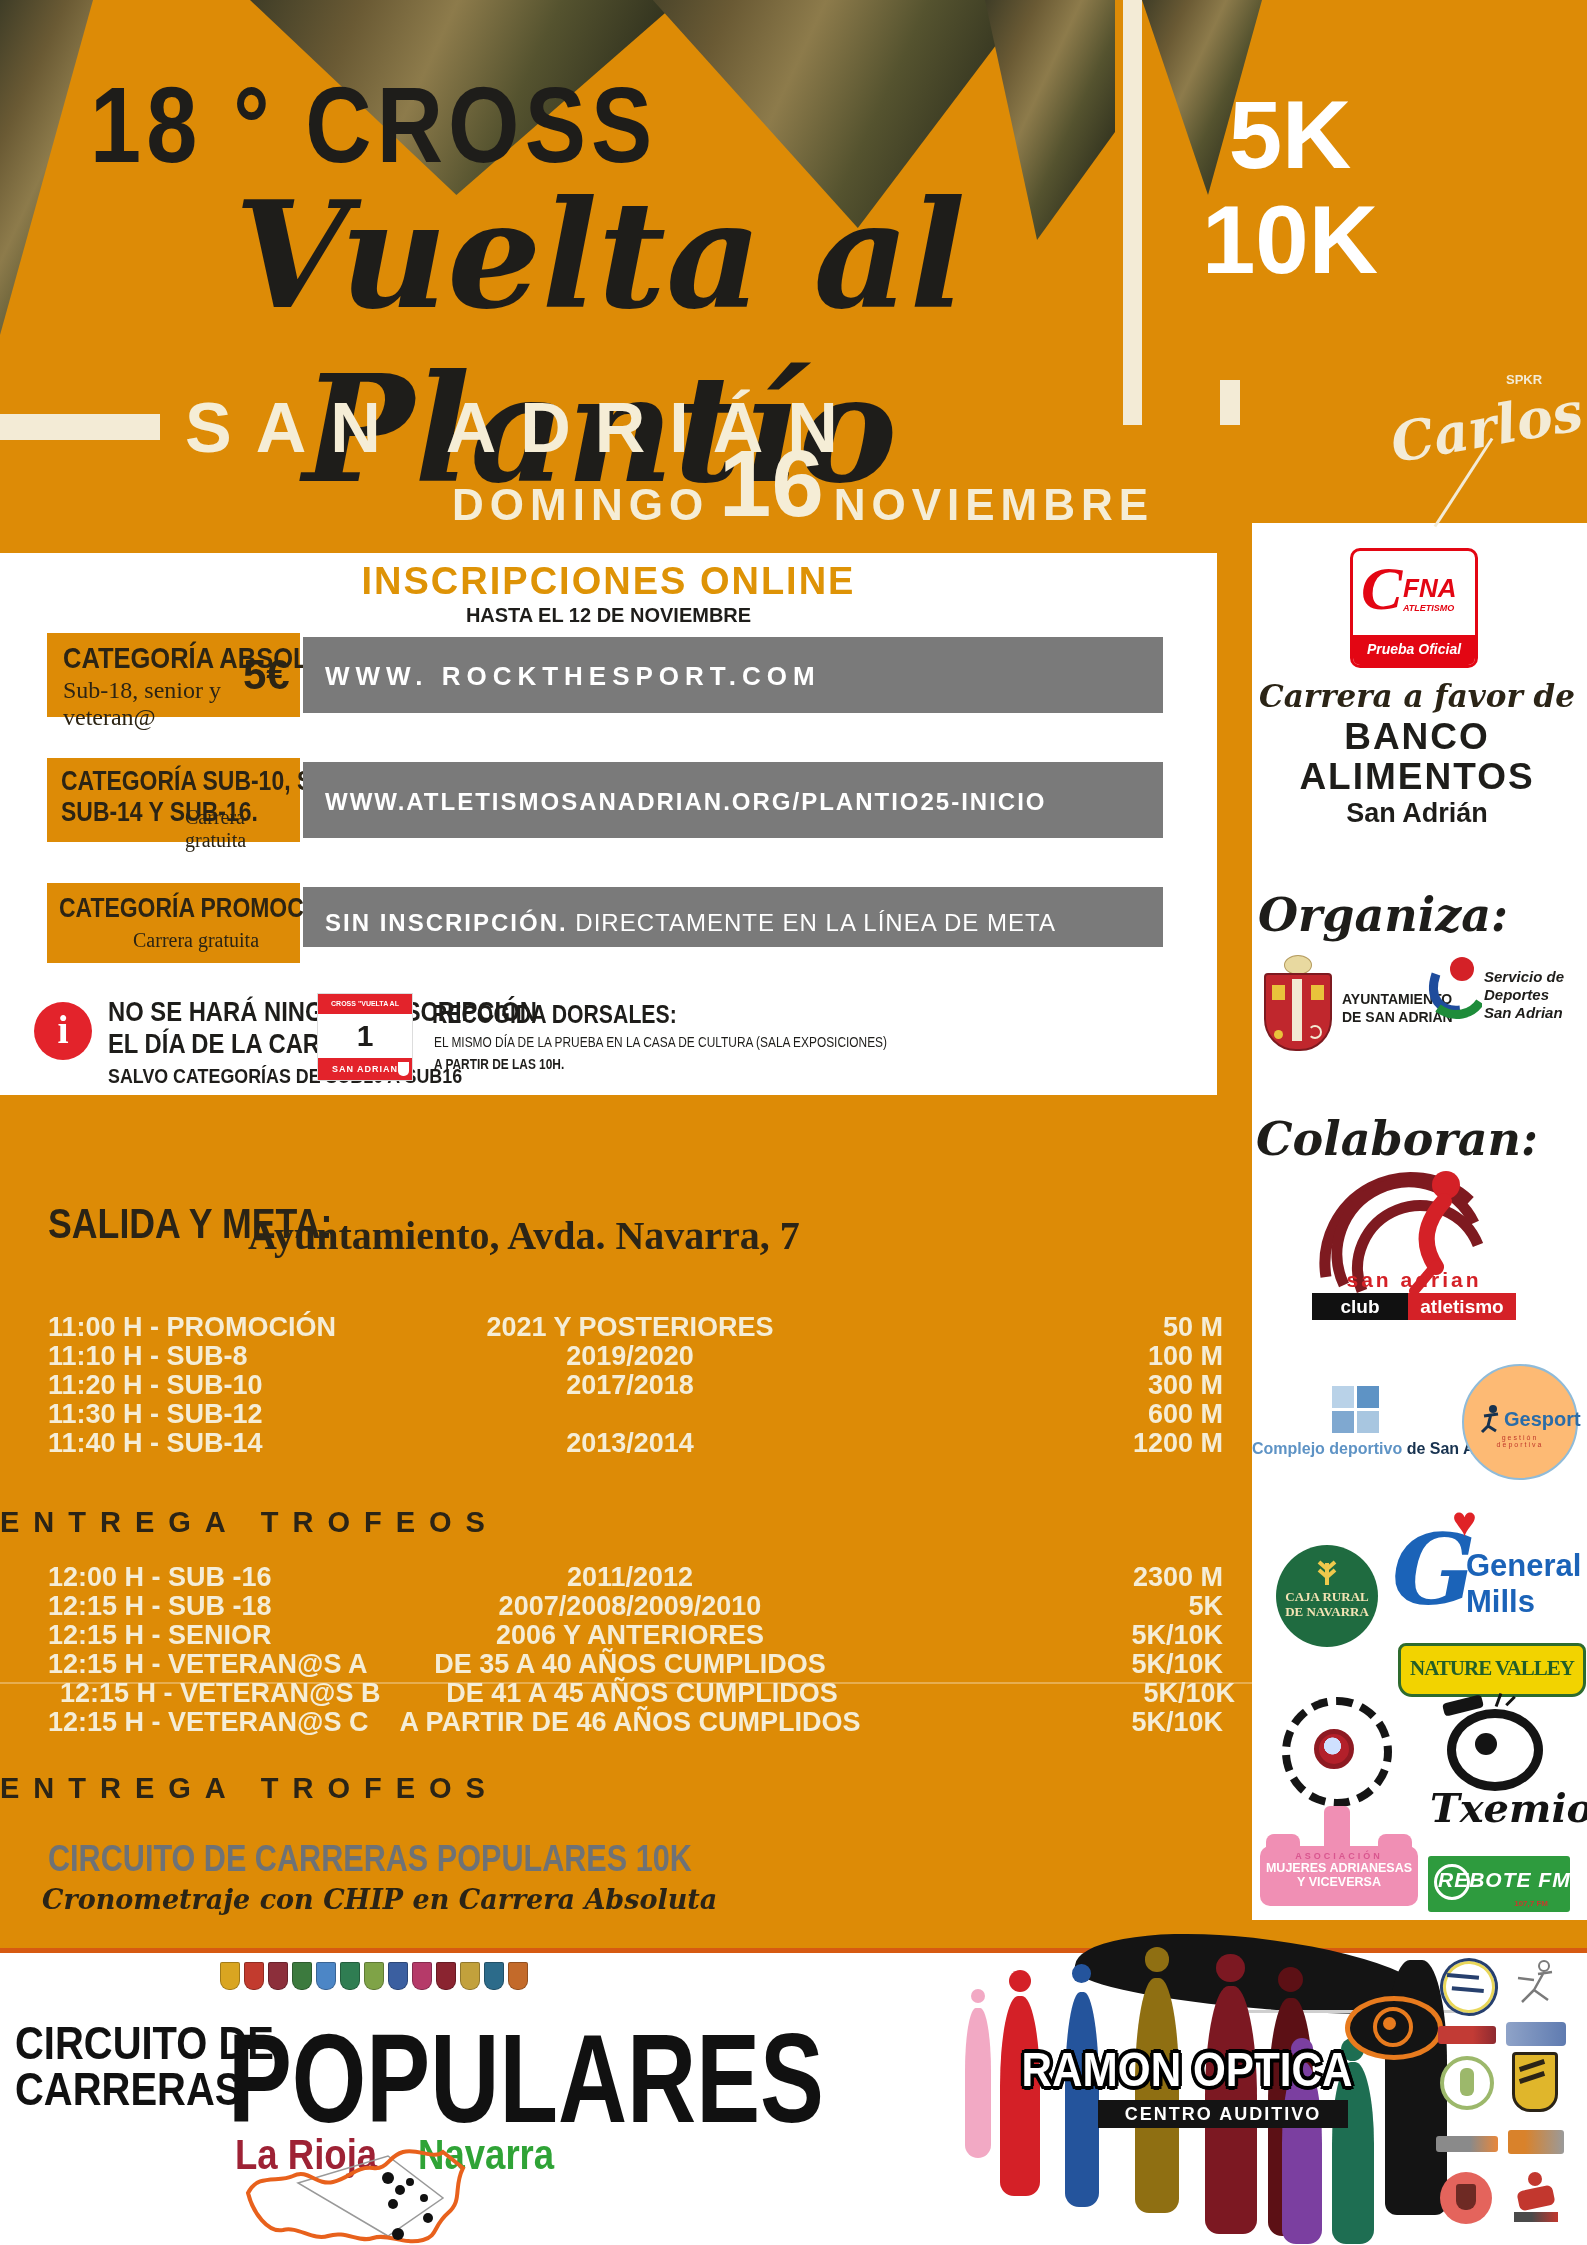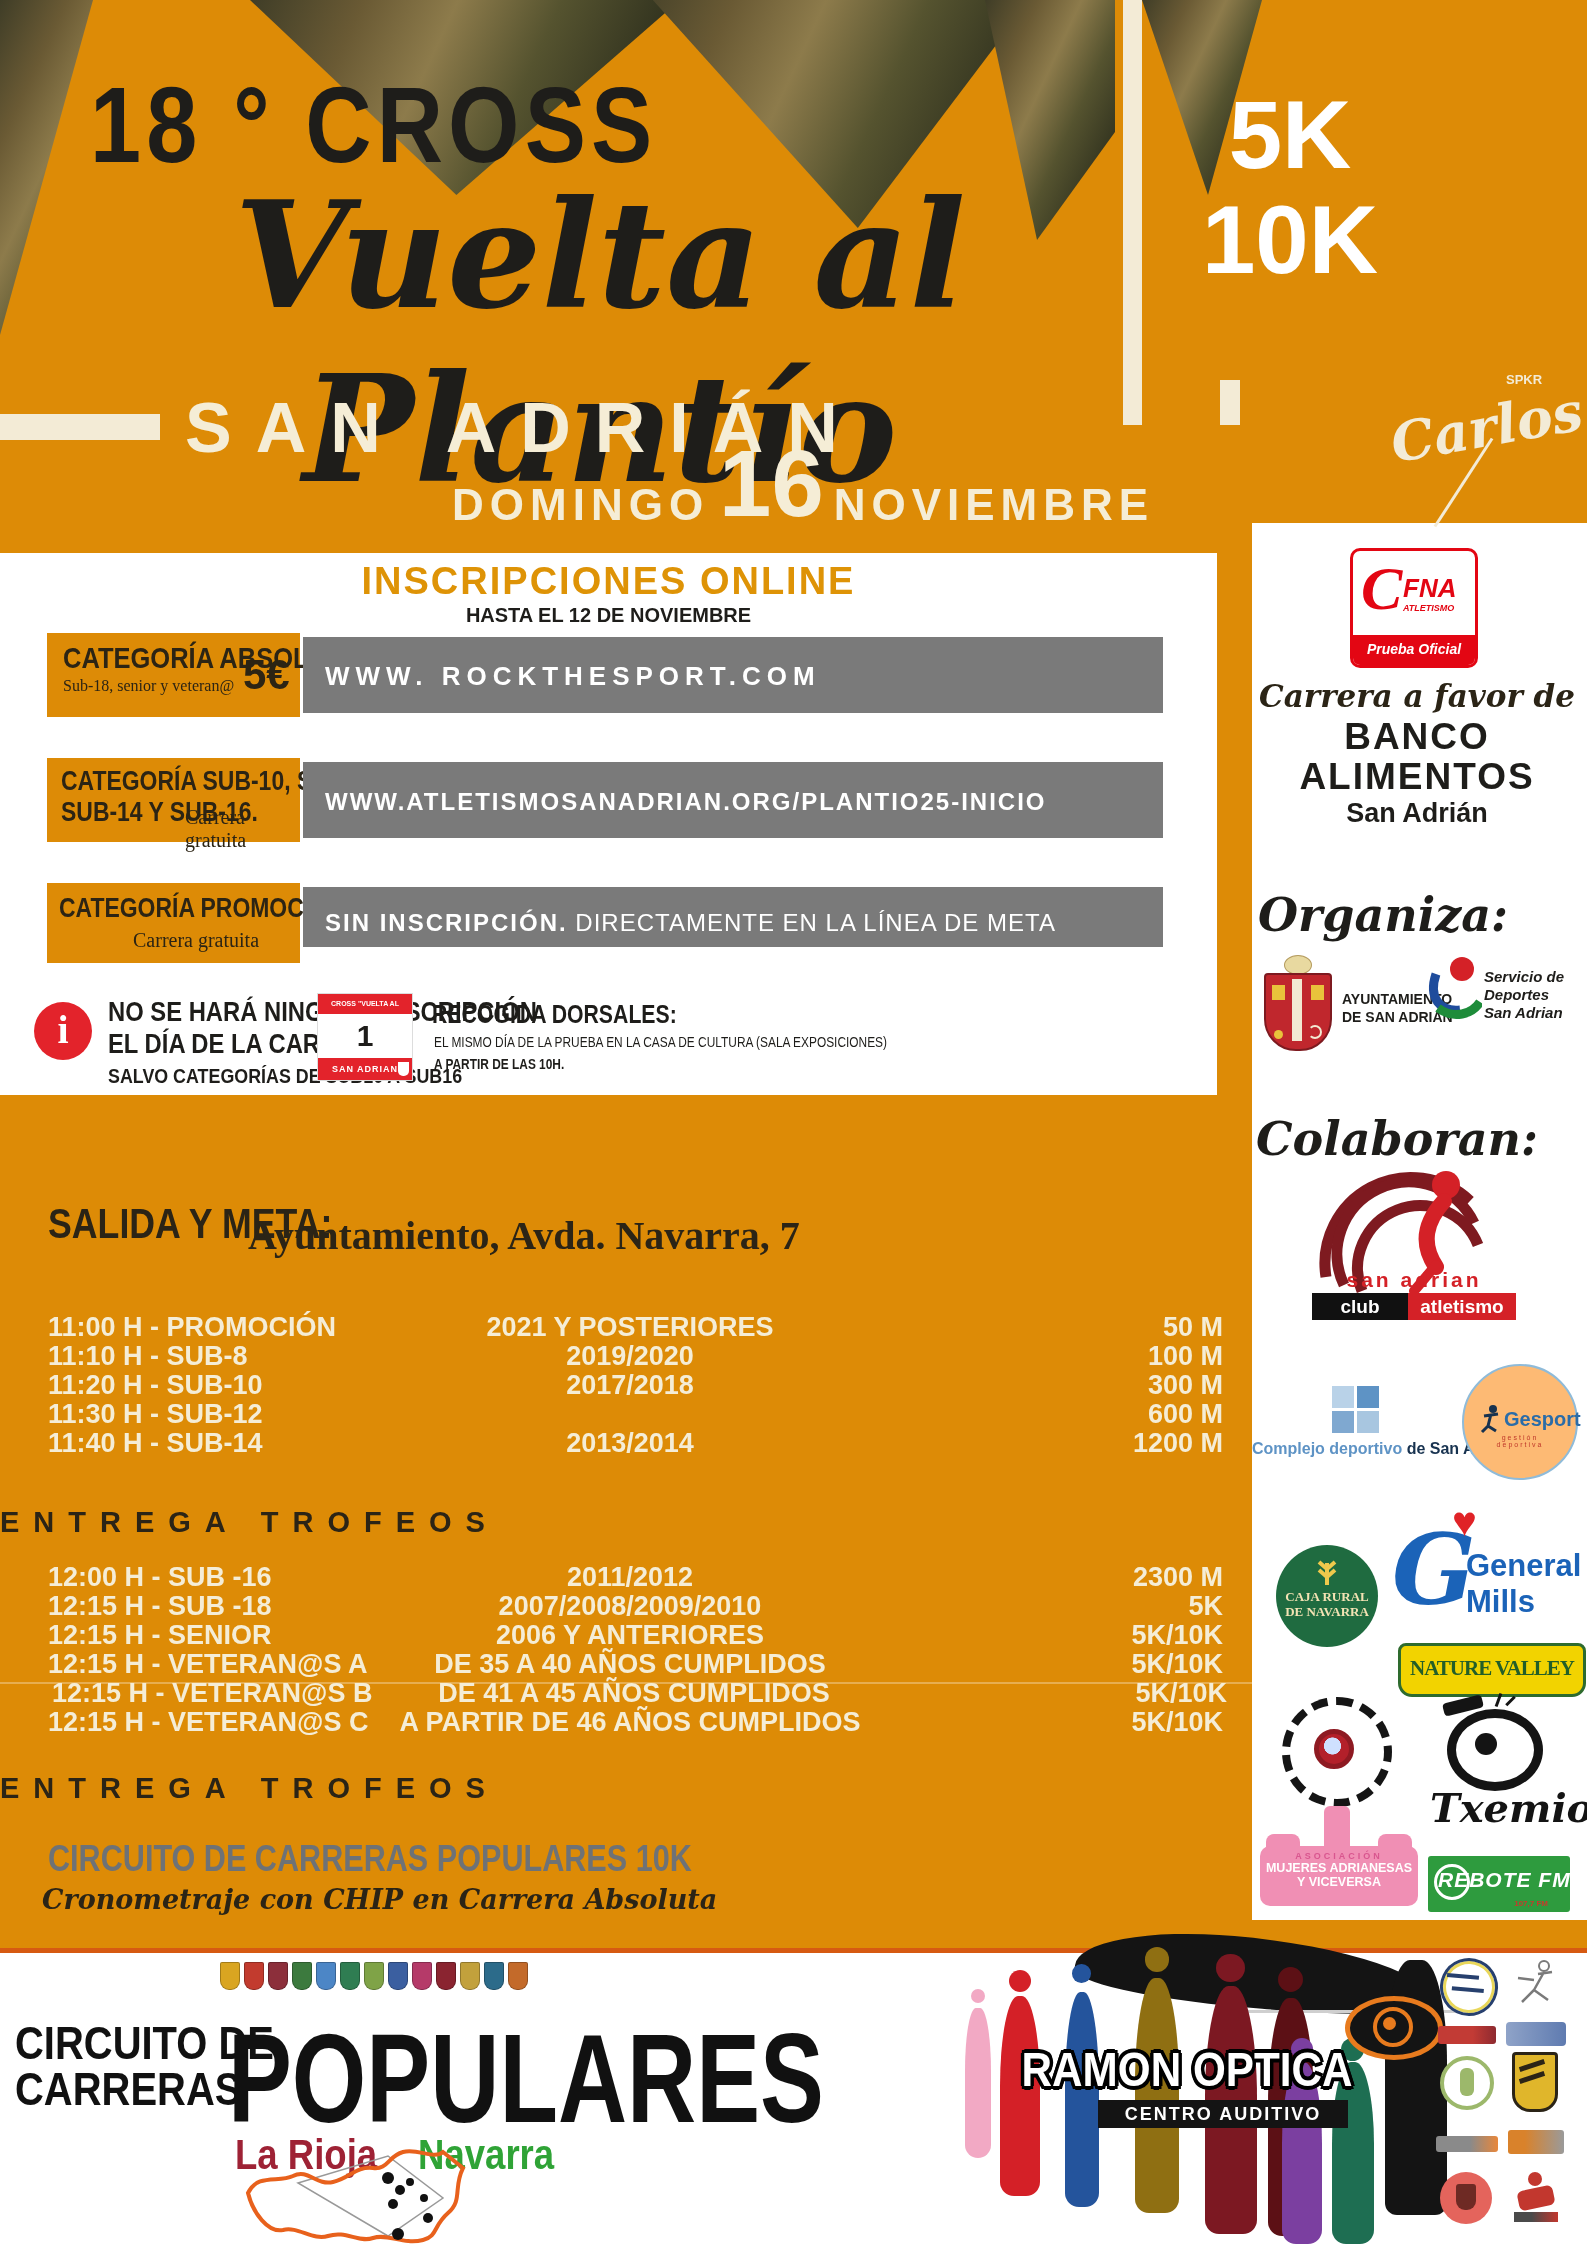--- a/index.html
+++ b/index.html
@@ -68,21 +68,21 @@
   <div class="abs" style="left:1506px;top:372px;font-size:13px;font-weight:700;color:#F3EBD6;">SPKR</div>
   <div class="abs" style="left:1462px;top:430px;width:3px;height:105px;background:#F3EBD6;transform:rotate(33deg);"></div>
 
   <div class="abs" style="left:0;top:560px;width:1217px;text-align:center;font-size:38px;font-weight:900;letter-spacing:2px;color:#DE9306;">INSCRIPCIONES ONLINE</div>
   <div class="abs" style="left:0;top:604px;width:1217px;text-align:center;font-size:20px;font-weight:700;color:#1e1d1a;">HASTA EL 12 DE NOVIEMBRE</div>
 
   <div class="abs orange" style="left:1217px;top:523px;width:35px;height:572px;"></div>
 
   <div class="abs catbox" style="left:47px;top:633px;width:253px;height:84px;">
     <div class="abs" style="left:16px;top:8px;font-size:30px;font-weight:900;color:#2c2414;"><span class="sxl">CATEGORÍA ABSOLUTA</span></div>
-    <div class="abs serif" style="left:16px;top:44px;font-size:16px;color:#2c2414;">Sub-18, senior y veteran@</div>
+    <div class="abs serif" style="left:16px;top:44px;font-size:24px;color:#2c2414;">Sub-18, senior y veteran@</div>
     <div class="abs" style="left:196px;top:18px;font-size:42px;font-weight:900;color:#2c2414;">5€</div>
   </div>
   <div class="abs graybox" style="left:303px;top:637px;width:860px;height:76px;">
     <div class="abs" style="left:22px;top:24px;font-size:26px;font-weight:700;letter-spacing:6px;">WWW. ROCKTHESPORT.COM</div>
   </div>
 
   <div class="abs catbox" style="left:47px;top:758px;width:253px;height:84px;">
     <div class="abs" style="left:14px;top:8px;font-size:27px;font-weight:900;color:#2c2414;line-height:31px;">
       <span class="sxl">CATEGORÍA SUB-10, SUB-12,</span><br>
       <span class="sxl">SUB-14 Y SUB-16.</span>
@@ -169,21 +169,21 @@
   <div class="row3" style="left:0;top:1620px;">
     <span class="c-time">12:15 H - SENIOR</span>
     <span class="c-years">2006 Y ANTERIORES</span>
     <span class="c-dist">5K/10K</span>
   </div>
   <div class="row3" style="left:0;top:1649px;">
     <span class="c-time">12:15 H - VETERAN@S A</span>
     <span class="c-years">DE 35 A 40 AÑOS CUMPLIDOS</span>
     <span class="c-dist">5K/10K</span>
   </div>
-  <div class="row3" style="left:4px;top:1678px;padding-left:12px;">
+  <div class="row3" style="left:12px;top:1678px;padding-left:12px;">
     <span class="c-time">12:15 H - VETERAN@S B</span>
     <span class="c-years">DE 41 A 45 AÑOS CUMPLIDOS</span>
     <span class="c-dist">5K/10K</span>
   </div>
   <div class="row3" style="left:0;top:1707px;">
     <span class="c-time">12:15 H - VETERAN@S C</span>
     <span class="c-years">A PARTIR DE 46 AÑOS CUMPLIDOS</span>
     <span class="c-dist">5K/10K</span>
   </div>
 

